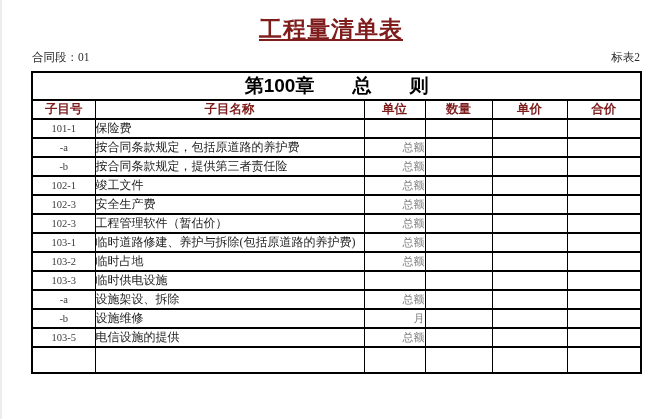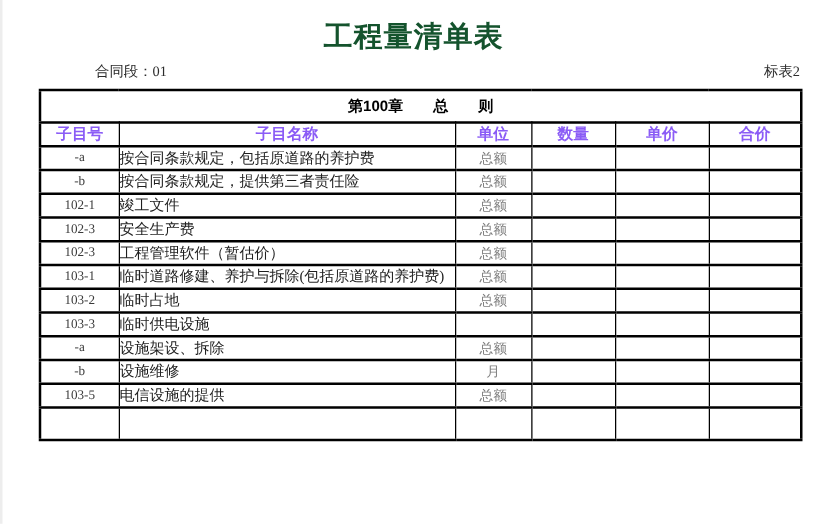--- a/index.html
+++ b/index.html
@@ -20,29 +20,30 @@
   }
   .doc-title {
     position: absolute;
     left: 0; right: 0;
     top: 14px;
     text-align: center;
     font-family: "Liberation Sans", "DejaVu Sans", sans-serif;
     font-weight: bold;
     font-size: 23px;
     letter-spacing: 1px;
-    color: #14532d;
+    color: #7f1d1d;
+    text-decoration: underline;
   }
   .meta {
     position: absolute;
     top: 50px;
     font-size: 11.5px;
     color: #2b2b2b;
   }
-  .meta-left { left: 32px; margin-left: 44px; }
+  .meta-left { left: 32px; }
   .meta-right { right: 22px; }
   table.boq {
     position: absolute;
     left: 31px;
     top: 71px;
     width: 609px;
     border-collapse: collapse;
     table-layout: fixed;
     border: 2.5px solid #000;
   }
@@ -51,47 +52,47 @@
     border-top-width: 2px;
     border-bottom-width: 2px;
     padding: 0;
     overflow: hidden;
     white-space: nowrap;
   }
   tr.chapter-row th {
     height: 24px;
     font-family: "Liberation Sans", "DejaVu Sans", sans-serif;
     font-weight: bold;
-    font-size: 12px;
+    font-size: 19px;
     text-align: center;
     color: #000;
   }
   tr.header-row th {
     height: 17px;
     font-family: "Liberation Sans", "DejaVu Sans", sans-serif;
     font-weight: bold;
     font-size: 12.5px;
     text-align: center;
-    color: #8b5cf6;
+    color: #7f1d1d;
   }
   tr.data-row { height: 18.4px; }
   tr.data-row:last-child { height: 26px; }
   td.cell-code {
     text-align: center;
     font-size: 10.5px;
     color: #3a3a3a;
   }
   td.cell-name {
     text-align: left;
     padding-left: 5px;
     font-size: 12px;
     color: #1f1f1f;
   }
   td.cell-unit {
-    text-align: center;
+    text-align: right;
     font-size: 11px;
     color: #7d7d7d;
   }
   td.cell-qty, td.cell-price, td.cell-amount { font-size: 11px; }
 </style>
 </head>
 <body>
 
 <div class="left-edge"></div>
 
@@ -116,20 +117,28 @@
         <th>子目号</th>
         <th>子目名称</th>
         <th>单位</th>
         <th>数量</th>
         <th>单价</th>
         <th>合价</th>
       </tr>
   </thead>
   <tbody id="table-body">
       <tr class="data-row">
+        <td class="cell-code">101-1</td>
+        <td class="cell-name">保险费</td>
+        <td class="cell-unit"></td>
+        <td class="cell-qty"></td>
+        <td class="cell-price"></td>
+        <td class="cell-amount"></td>
+      </tr>
+      <tr class="data-row">
         <td class="cell-code">-a</td>
         <td class="cell-name">按合同条款规定，包括原道路的养护费</td>
         <td class="cell-unit">总额</td>
         <td class="cell-qty"></td>
         <td class="cell-price"></td>
         <td class="cell-amount"></td>
       </tr>
       <tr class="data-row">
         <td class="cell-code">-b</td>
         <td class="cell-name">按合同条款规定，提供第三者责任险</td>

